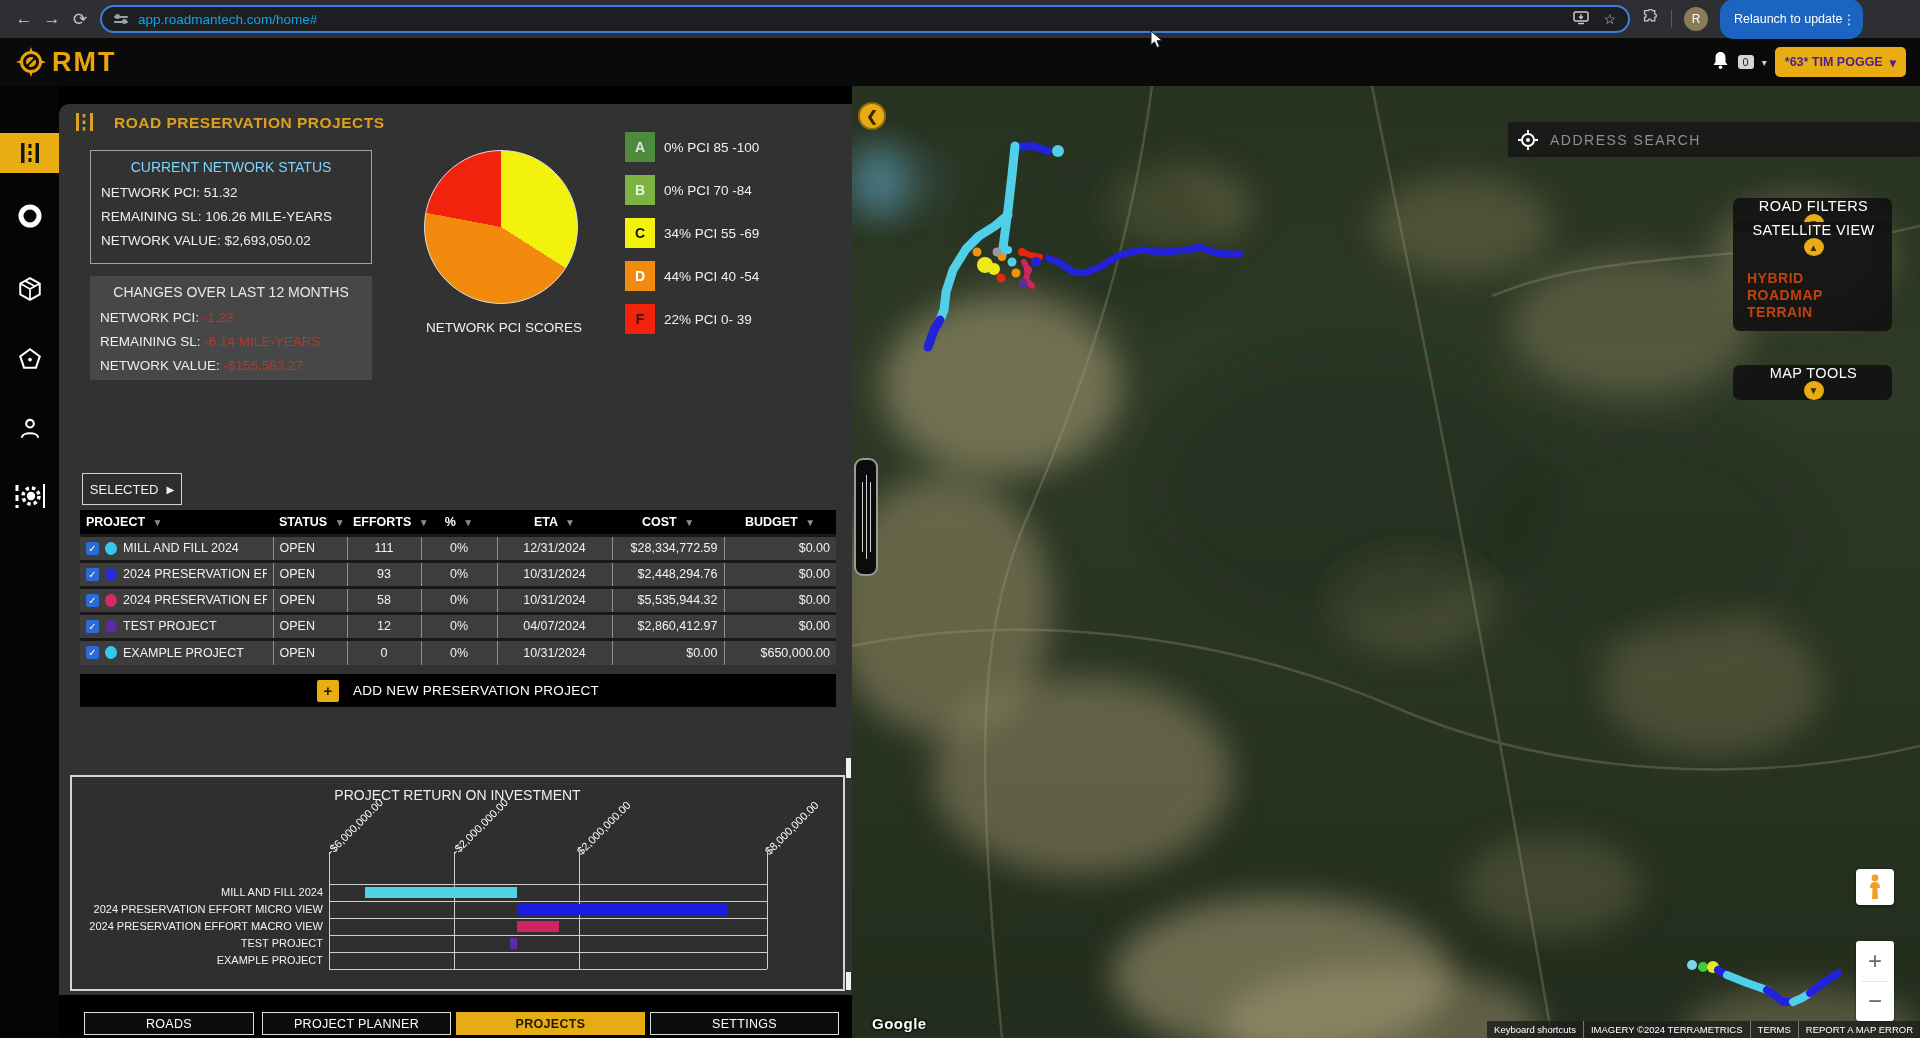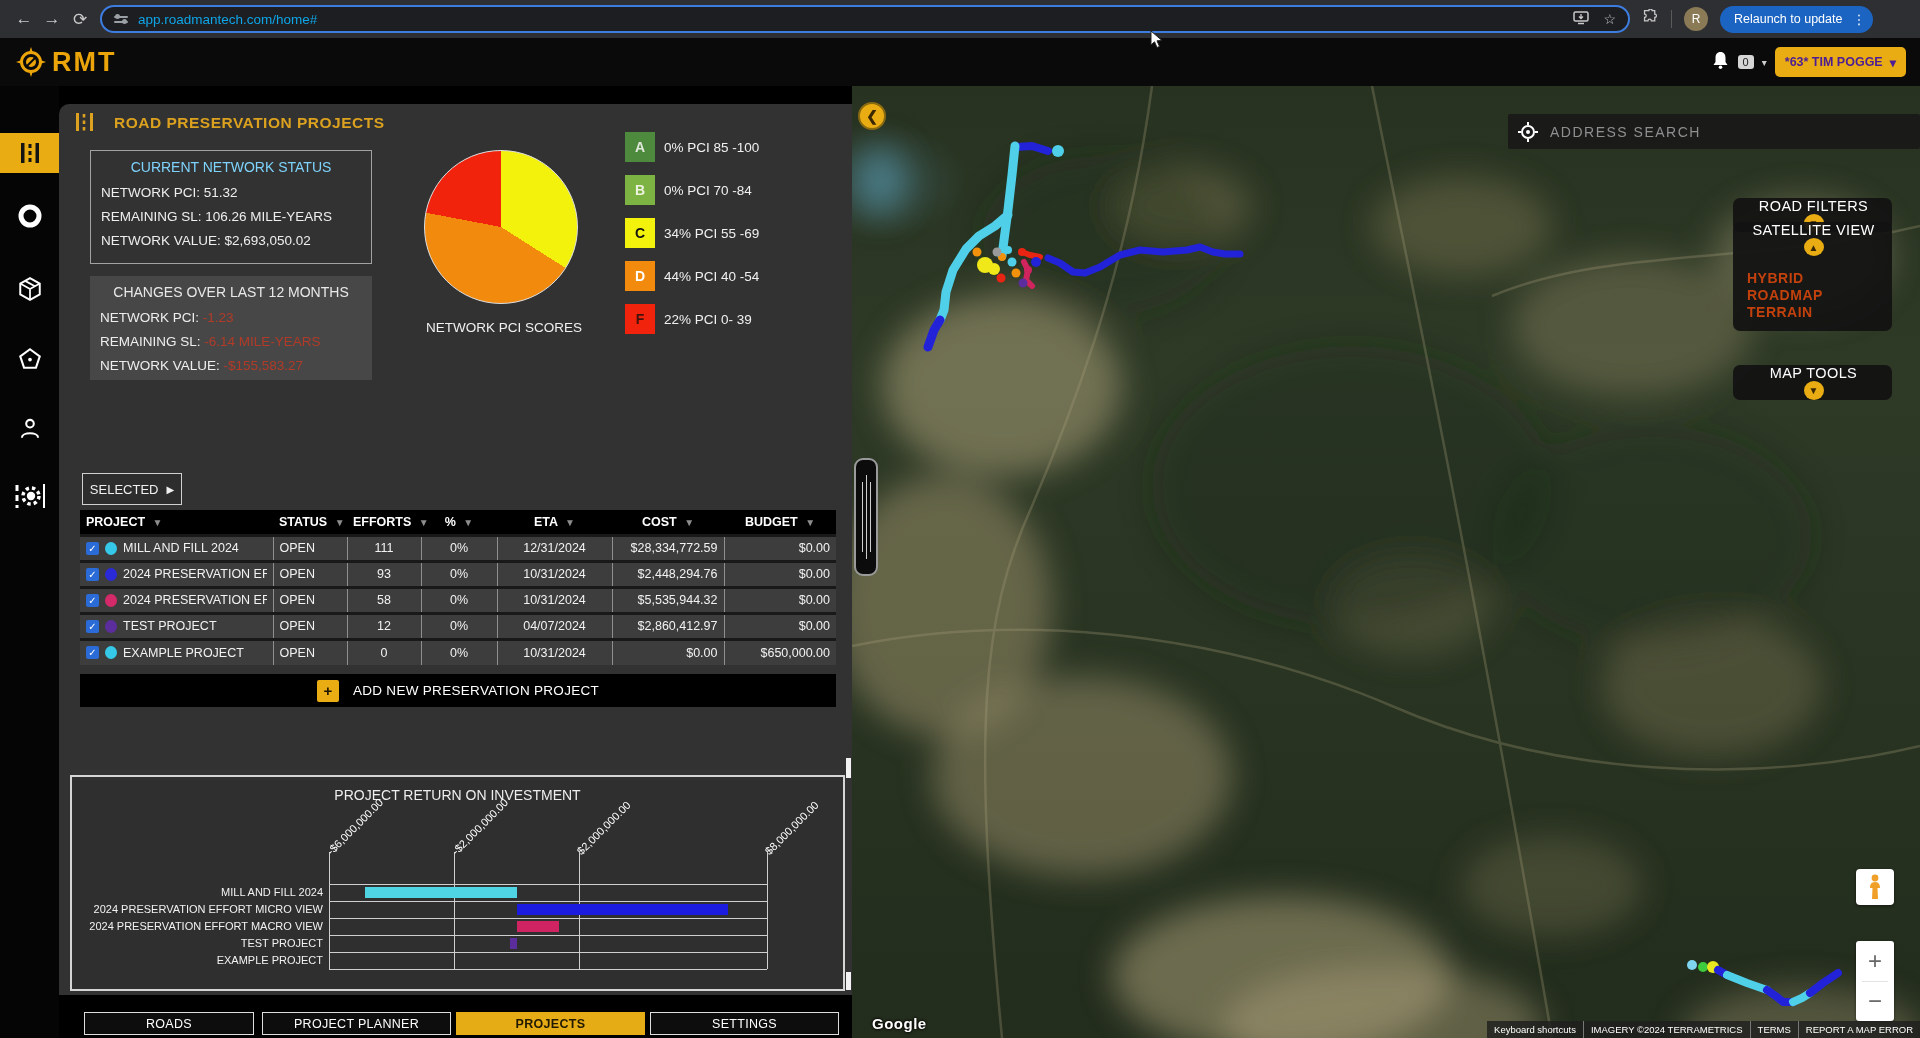--- a/index.html
+++ b/index.html
@@ -15,21 +15,21 @@
   .tune-ic i { display:block; height:2px; background:#9aa0a6; margin:3px 0; position:relative; border-radius:1px;}
   .tune-ic i:nth-child(1)::after, .tune-ic i:nth-child(2)::after { content:""; position:absolute; top:-2px; width:5px; height:5px; border-radius:50%; background:#9aa0a6; }
   .tune-ic i:nth-child(1)::after{ left:1px; } .tune-ic i:nth-child(2)::after{ right:1px; }
   .url-input { flex:1; background:transparent; border:none; outline:none; color:#0ea5e9; font-size:13.5px; }
   .pill-ic { color:#c9c9c9; font-size:14px; margin-left:14px; }
   .chrome-right { display:flex; align-items:center; margin-left:12px; gap:12px; }
   .chrome-sep { width:1px; height:18px; background:#5a5a5a; }
   .avatar { width:24px; height:24px; border-radius:50%; background:#8a7a55; color:#fff; font-size:12px;
     display:flex; align-items:center; justify-content:center; }
   .relaunch { background:#1b64c2; color:#fff; font-size:12.5px; border:none; border-radius:14px;
-    height:27px; padding:0 8px 0 14px; display:flex; align-items:center; gap:10px; cursor:pointer; }
+    height:40px; padding:0 8px 0 14px; display:flex; align-items:center; cursor:pointer; }
   .kebab { color:#fff; font-size:13px; letter-spacing:0; }
   .cursor-arrow { position:absolute; left:1150px; top:30px; z-index:50; }
 
   
   .app-header { height:48px; background:#0a0a0a; display:flex; align-items:center; padding:0 14px; }
   .logo { display:flex; align-items:center; gap:4px; }
   .logo-text { color:#eba50b; font-size:27px; font-weight:bold; letter-spacing:2px; }
   .hdr-right { margin-left:auto; display:flex; align-items:center; gap:8px; }
   .notif-badge { background:#d6d6d6; color:#222; font-size:11px; border-radius:3px; padding:1px 5px; }
   .hdr-caret { color:#cfcfcf; font-size:10px; }
@@ -123,21 +123,21 @@
       radial-gradient(ellipse 130px 90px at 3% 10%, rgba(78,130,145,.35), transparent 65%),
       linear-gradient(180deg, rgba(20,26,16,.25), rgba(20,26,16,0) 30%, rgba(16,22,13,.35) 95%); }
   .map svg.terrain { position:absolute; inset:0; }
   .map-collapse { position:absolute; left:6px; top:16px; width:28px; height:28px; border-radius:50%;
     background:#e9ad13; color:#3a2700; font-size:14px; font-weight:bold; display:flex; align-items:center;
     justify-content:center; cursor:pointer; border:2px solid #8a6a10; }
   .drawer-handle { position:absolute; left:2px; top:372px; width:24px; height:118px; background:#0c0c0c;
     border:2px solid #9a9a9a; border-radius:9px; display:flex; align-items:center; justify-content:center;
     gap:3px; cursor:pointer; }
   .drawer-handle i { display:block; width:1px; background:#cfcfcf; }
-  .addr-search { position:absolute; left:656px; top:28px; width:412px; height:35px; background:rgba(24,24,24,.88);
+  .addr-search { position:absolute; left:656px; top:36px; width:412px; height:35px; background:rgba(24,24,24,.88);
     display:flex; align-items:center; padding:0 10px; gap:12px; border-radius:2px; }
   .addr-input { flex:1; background:transparent; border:none; outline:none; color:#bbb; font-size:14px; letter-spacing:1px; }
   .addr-input::placeholder { color:#8f8f8f; letter-spacing:1.5px; }
   .map-panel { position:absolute; left:881px; width:159px; background:rgba(18,18,18,.93); border-radius:7px;
     color:#fff; }
   .map-panel-head { height:34px; display:flex; align-items:center; justify-content:space-between;
     padding:0 10px 0 12px; cursor:pointer;flex-direction:column; }
   .map-panel-head .lbl { font-size:14.5px; letter-spacing:.4px; }
   .chev { width:20px; height:20px; border-radius:50%; background:#e9ad13; color:#3a2700; font-size:10px;
     display:flex; align-items:center; justify-content:center; font-weight:bold; }

